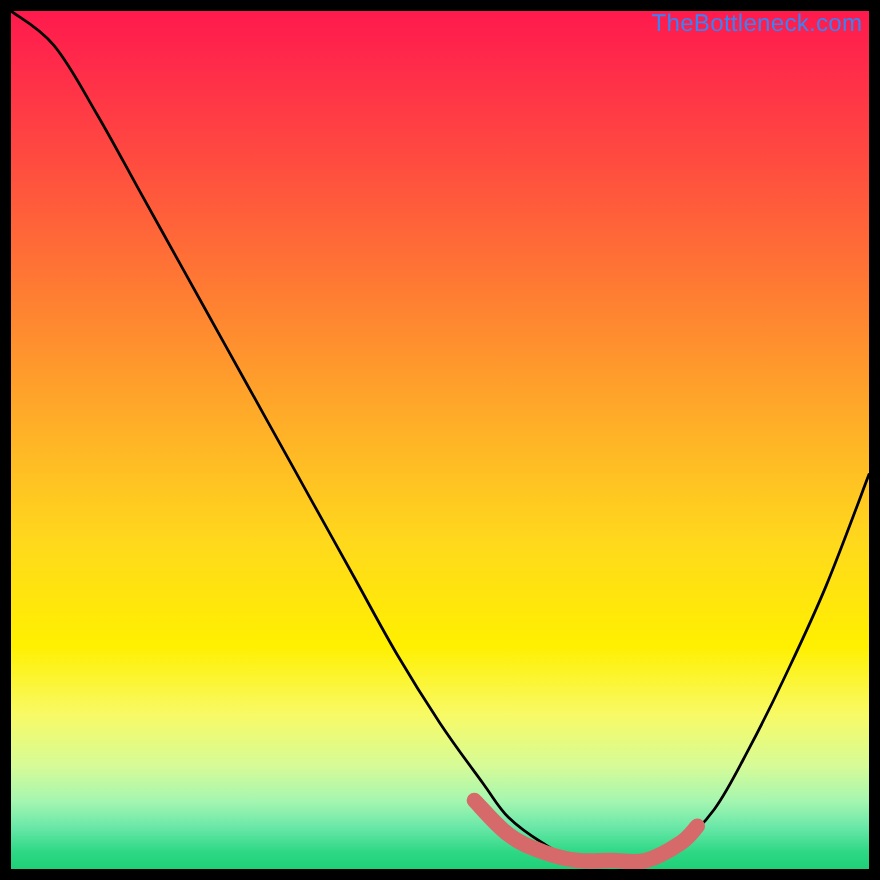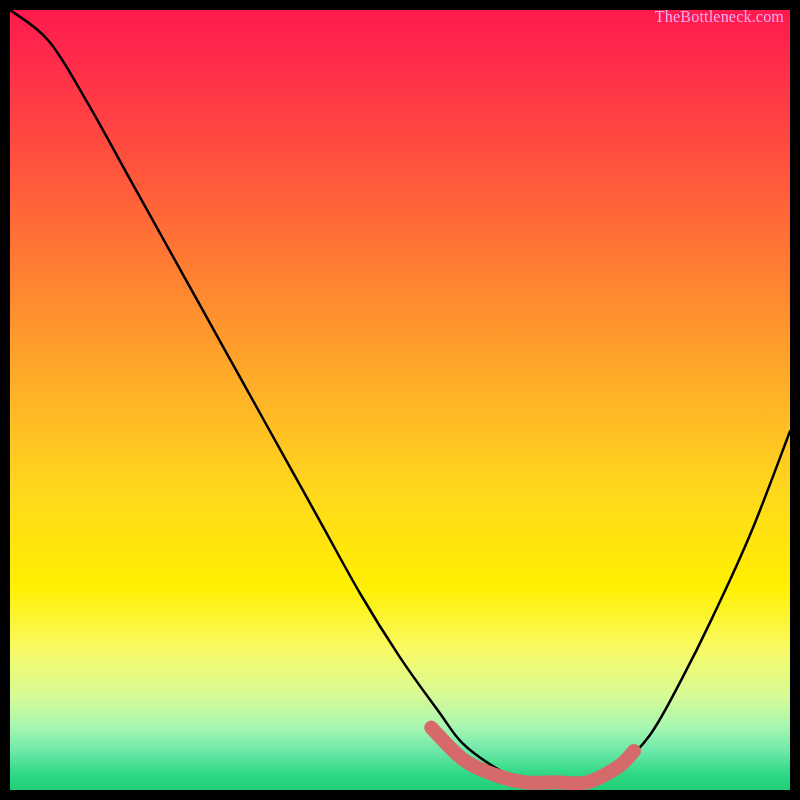--- a/index.html
+++ b/index.html
@@ -40,25 +40,24 @@
       #a6f6b0 92%,
       #6ce8a9 95%,
       #2ed885 98%,
       #1fcf77 100%
     );
   }
   .watermark {
     position: absolute;
     top: 8px;
     right: 16px;
-    color: #f0abfc;
-    font-size: 16px;
+    color: #3b82f6;
+    font-size: 22px;
     font-weight: 500;
     letter-spacing: 0.2px;
-    font-family: Liberation Serif, serif;
   }
   svg.curves {
     position: absolute;
     top: 10px;
     left: 10px;
     width: 780px;
     height: 780px;
   }
   .curve-main {
     fill: none;

